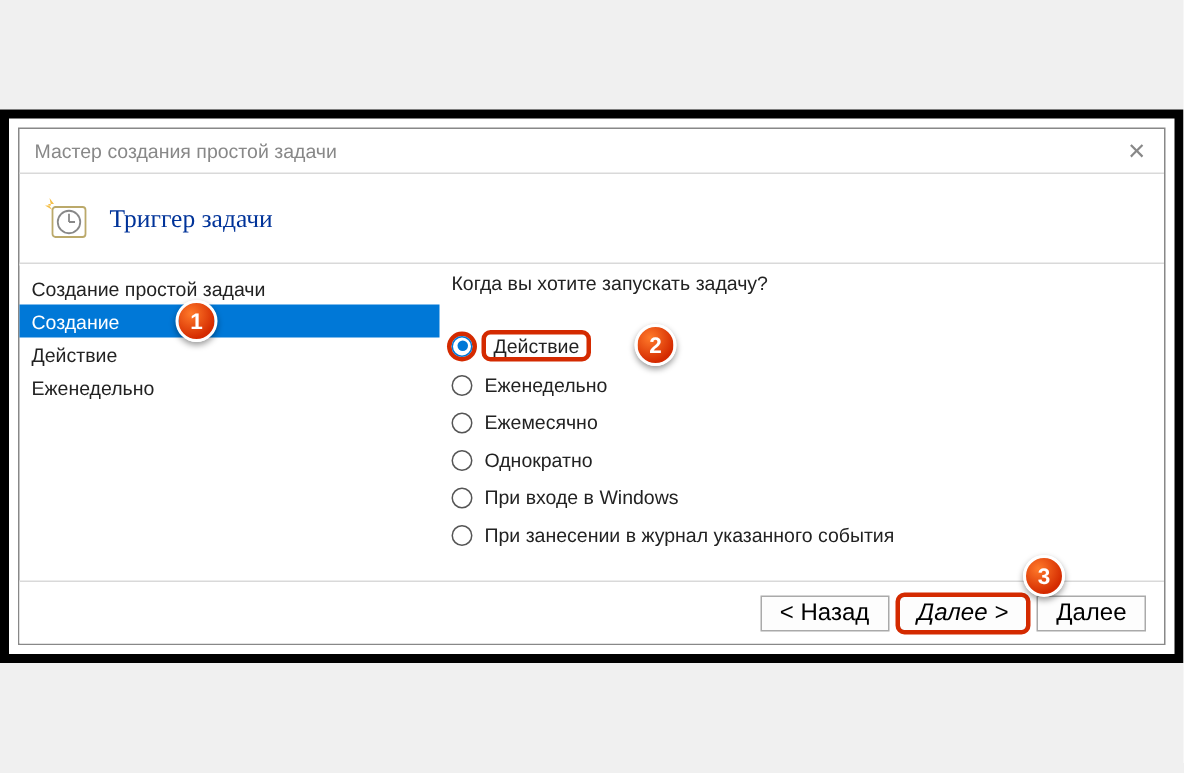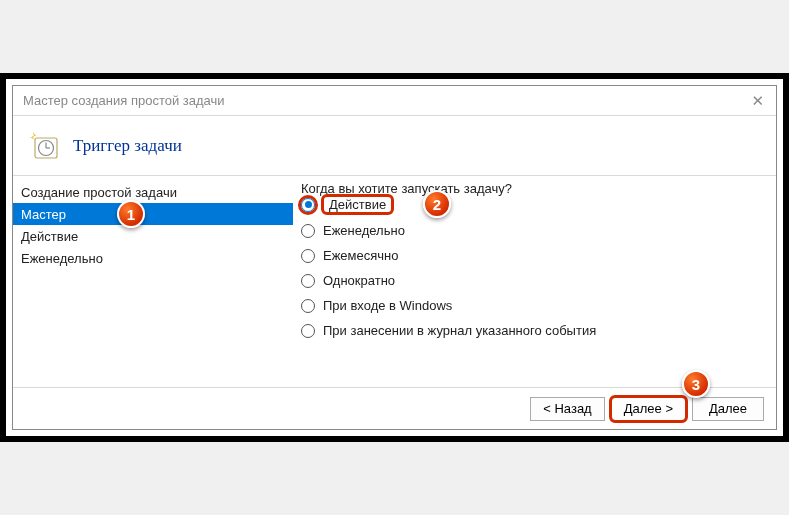--- a/index.html
+++ b/index.html
@@ -86,21 +86,21 @@
   }
   .sidebar-item.selected {
     background: #0078d7;
     color: #fff;
   }
   .main {
     flex: 1;
     padding: 4px 0 0 8px;
     color: #222;
   }
-  .question { margin-bottom: 0; }
+  .question { margin-bottom: 26px; }
   .radio-row {
     display: flex;
     align-items: center;
     gap: 8px;
     margin-bottom: 10px;
     cursor: pointer;
     position: relative;
   }
   .radio {
     width: 14px; height: 14px;
@@ -129,27 +129,27 @@
     padding-right: 12px;
     background: #fff;
     position: relative;
   }
   .btn {
     min-width: 72px;
     height: 24px;
     padding: 0 12px;
     background: #fdfdfd;
     border: 1px solid #aaa;
-    font-size: 13px;
-    display: flex;
-    align-items: center;
-    justify-content: center;
-    cursor: pointer;
-  }
-  .btn.primary { position: relative; }
+    font-size: 16px;
+    display: flex;
+    align-items: center;
+    justify-content: center;
+    cursor: pointer;
+  }
+  .btn.primary { position: relative; font-style: italic; }
   .highlight-red {
     outline: 3px solid #d42a00;
     outline-offset: -1px;
     border-radius: 4px;
   }
   .callout {
     position: absolute;
     width: 28px; height: 28px;
     border-radius: 50%;
     background: radial-gradient(circle at 35% 30%, #ff7a2a, #d42a00 72%);
@@ -188,21 +188,21 @@
       <span class="header-title">Триггер задачи</span>
     </div>
 
     <div class="body">
 
       <div class="sidebar">
         <div class="sidebar-item">
           <span>Создание простой задачи</span>
         </div>
         <div class="sidebar-item selected">
-          <span>Мастер</span>
+          <span>Создание</span>
           <div class="callout" style="left:104px; top:-3px;">
               <span>1</span>
             </div>
         </div>
         <div class="sidebar-item">
           <span>Действие</span>
         </div>
         <div class="sidebar-item">
           <span>Еженедельно</span>
         </div>

